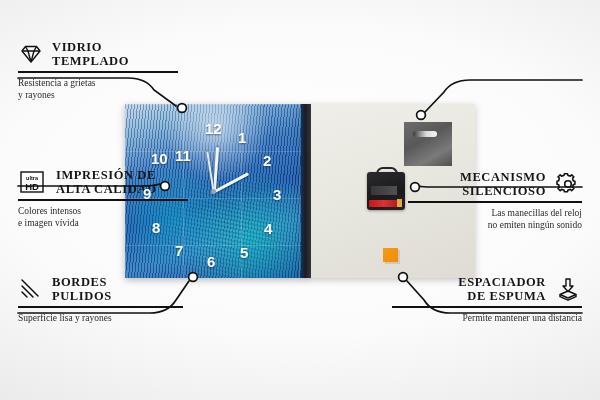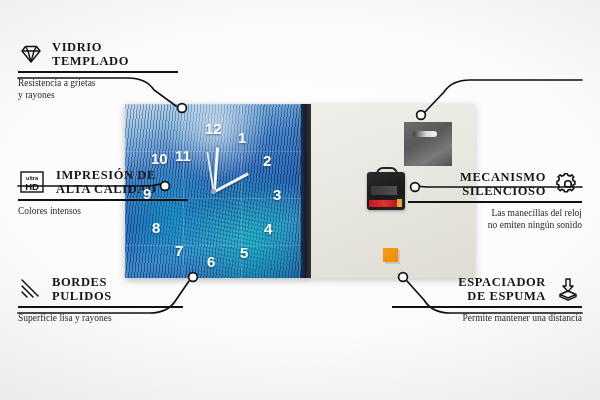--- a/index.html
+++ b/index.html
@@ -202,20 +202,21 @@
           <text x="14" y="19.5" font-family="Liberation Sans, sans-serif" font-size="9.5" font-weight="700" fill="#111" text-anchor="middle">HD</text>
         </svg>
       </span>
       <span>
         <div class="ttl">IMPRESIÓN DE</div>
         <div class="ttl">ALTA CALIDAD</div>
       </span>
     </div>
     <div class="rule"></div>
     <div class="desc">Colores intensos</div>
+    <div class="desc">e imagen vívida</div>
   </div>
 
   <div class="callout left" style="left:18px;top:275px;width:165px;">
     <div class="hdr">
       <span class="ico">
         <svg viewBox="0 0 26 24" width="26" height="24" stroke="#111" stroke-width="1.5" stroke-linecap="round">
           <path d="M4 3 L20 19 M4 9 L15 20 M4 15 L9 20"></path>
         </svg>
       </span>
       <span>

